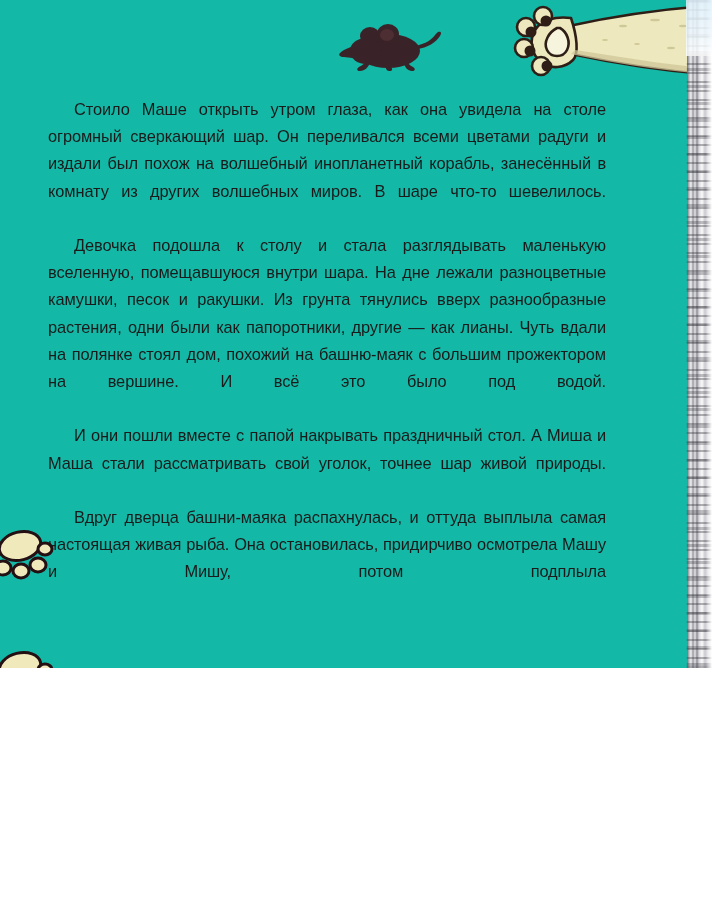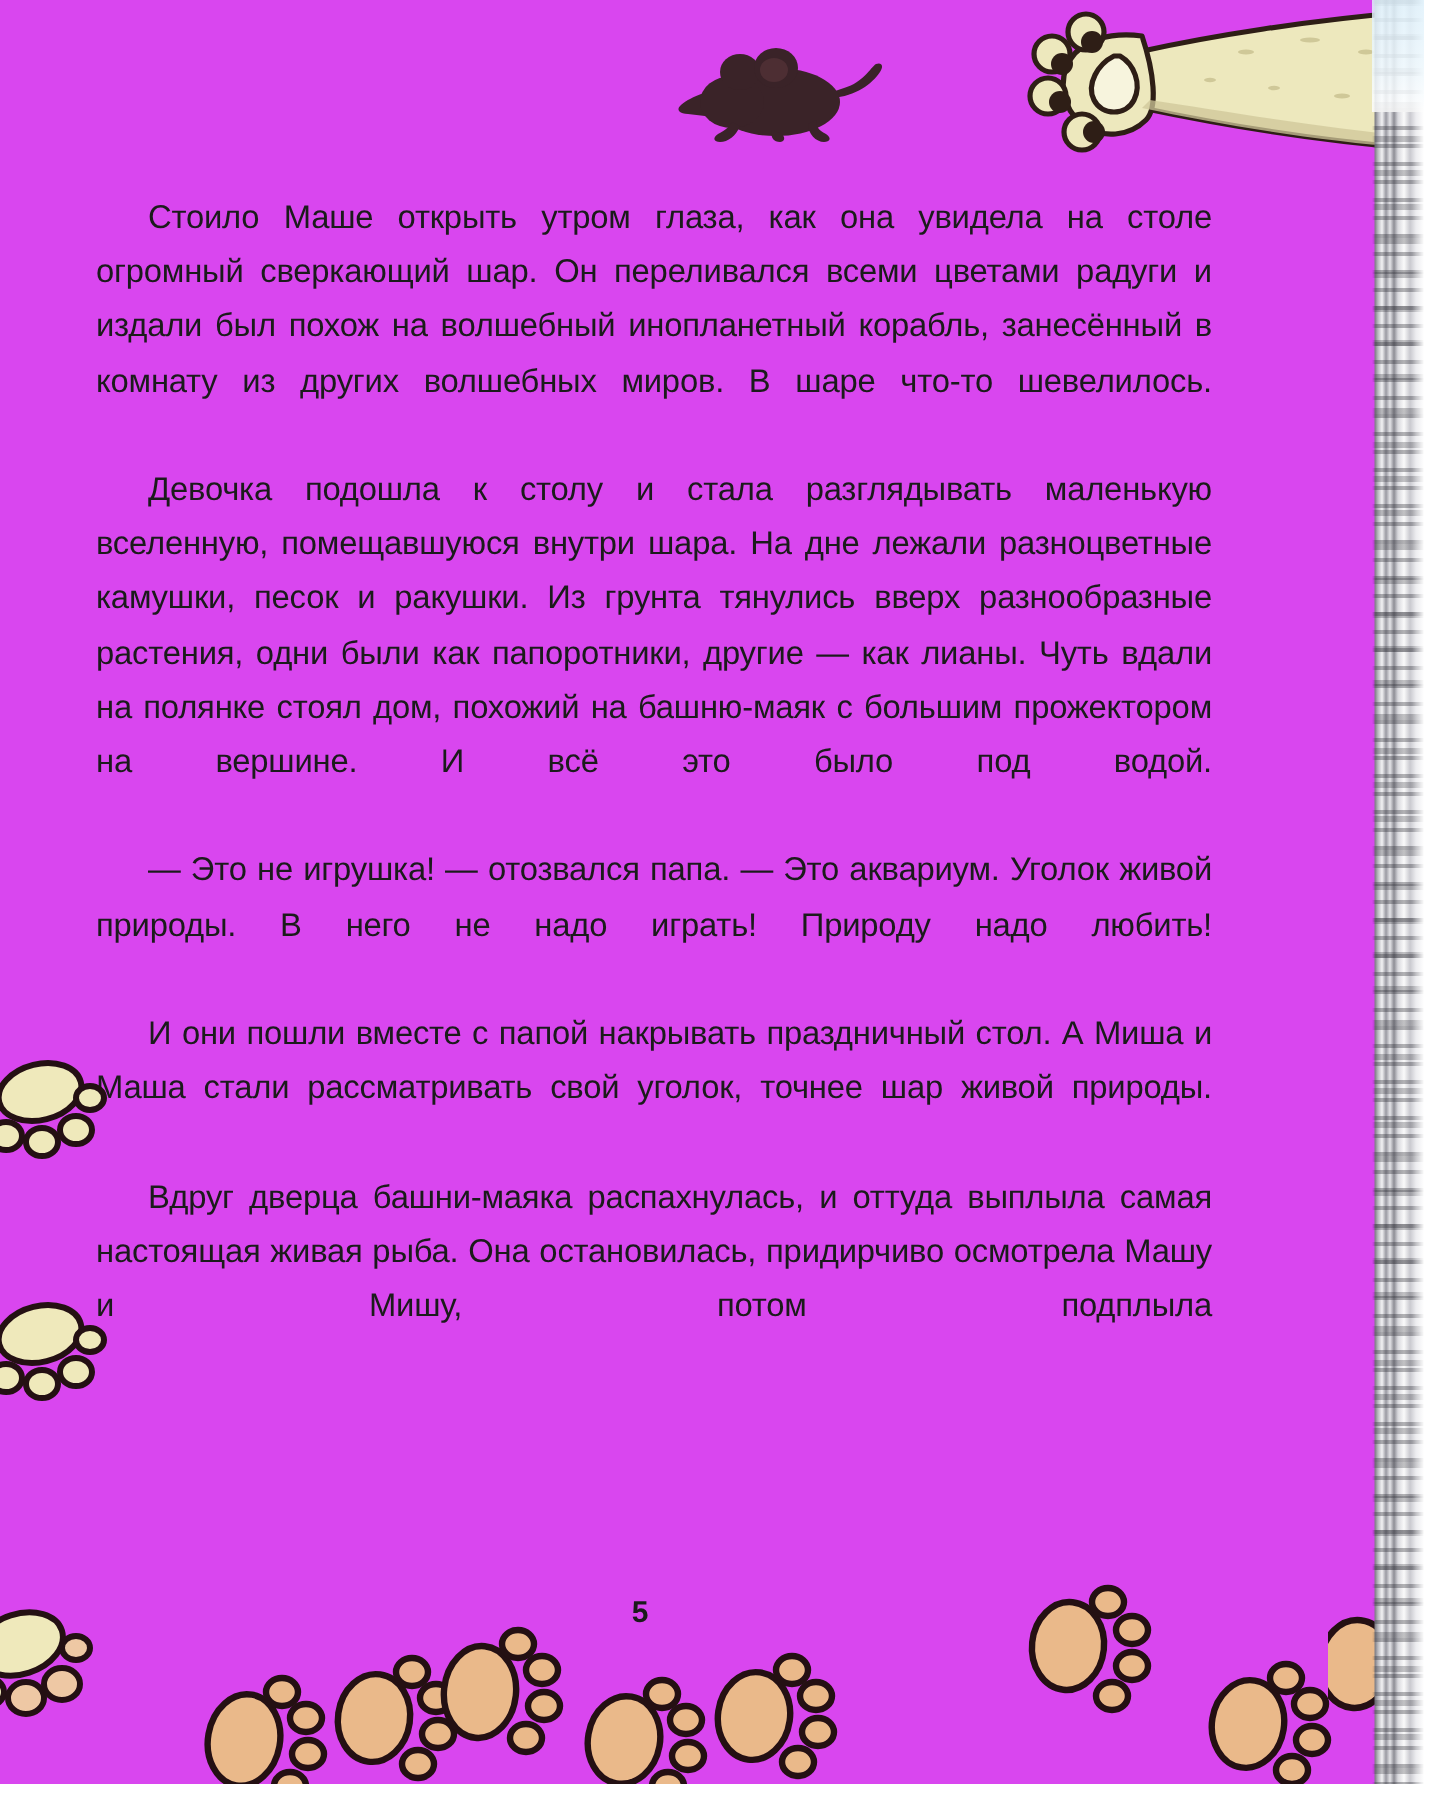--- a/index.html
+++ b/index.html
@@ -4,22 +4,22 @@
 <title>Book page 5</title>
 <style>
   html, body {
     margin: 0;
     padding: 0;
     background: #ffffff;
   }
   #page {
     position: relative;
     width: 718px;
-    height: 892px;
-    background: #d946ef;
+    height: 668px;
+    background: #14b8a6;
     overflow: hidden;
     font-family: "Liberation Sans", sans-serif;
   }
 
   
   #text-block {
     position: absolute;
     left: 48px;
     top: 96px;
     width: 558px;
@@ -183,21 +183,20 @@
         <ellipse cx="100" cy="44" rx="3" ry="1.1"></ellipse>
       </g>
 
       <path d="M70 54 C 110 60, 156 68, 200 72 L 200 78 C 150 74, 104 66, 66 58 Z" fill="#cfc79a" opacity="0.75"></path>
     </svg>
   </div>
 
   <div id="text-block">
     <p class="para forcejust">Стоило Маше открыть утром глаза, как она увидела на столе огромный сверкающий шар. Он переливался всеми цветами радуги и издали был похож на волшебный инопланетный корабль, занесённый в комнату из других волшебных миров. В шаре что-то шевелилось.</p>
     <p class="para forcejust">Девочка подошла к столу и стала разглядывать маленькую вселенную, помещавшуюся внутри шара. На дне лежали разноцветные камушки, песок и ракушки. Из грунта тянулись вверх разнообразные растения, одни были как папоротники, другие — как лианы. Чуть вдали на полянке стоял дом, похожий на башню-маяк с большим прожектором на вершине. И всё это было под водой.</p>
-    <p class="para forcejust">— Это не игрушка! — отозвался папа. — Это аквариум. Уголок живой природы. В него не надо играть! Природу надо любить!</p>
     <p class="para forcejust">И они пошли вместе с папой накрывать праздничный стол. А Миша и Маша стали рассматривать свой уголок, точнее шар живой природы.</p>
     <p class="para forcejust">Вдруг дверца башни-маяка распахнулась, и оттуда выплыла самая настоящая живая рыба. Она остановилась, придирчиво осмотрела Машу и Мишу, потом подплыла</p>
   </div>
 
   <div class="pawprint" style="left:-6px; top:524px;">
     <svg width="62" height="62" viewBox="0 0 62 62" aria-hidden="true">
       <g stroke="#241013" stroke-width="3" stroke-linejoin="round">
         <ellipse cx="26" cy="22" rx="21" ry="14" transform="rotate(-14 26 22)" fill="#efe9bb"></ellipse>
         <ellipse cx="9" cy="44" rx="8" ry="7" fill="#efe9bb"></ellipse>
         <ellipse cx="27" cy="47" rx="8" ry="7" fill="#efe9bb"></ellipse>

